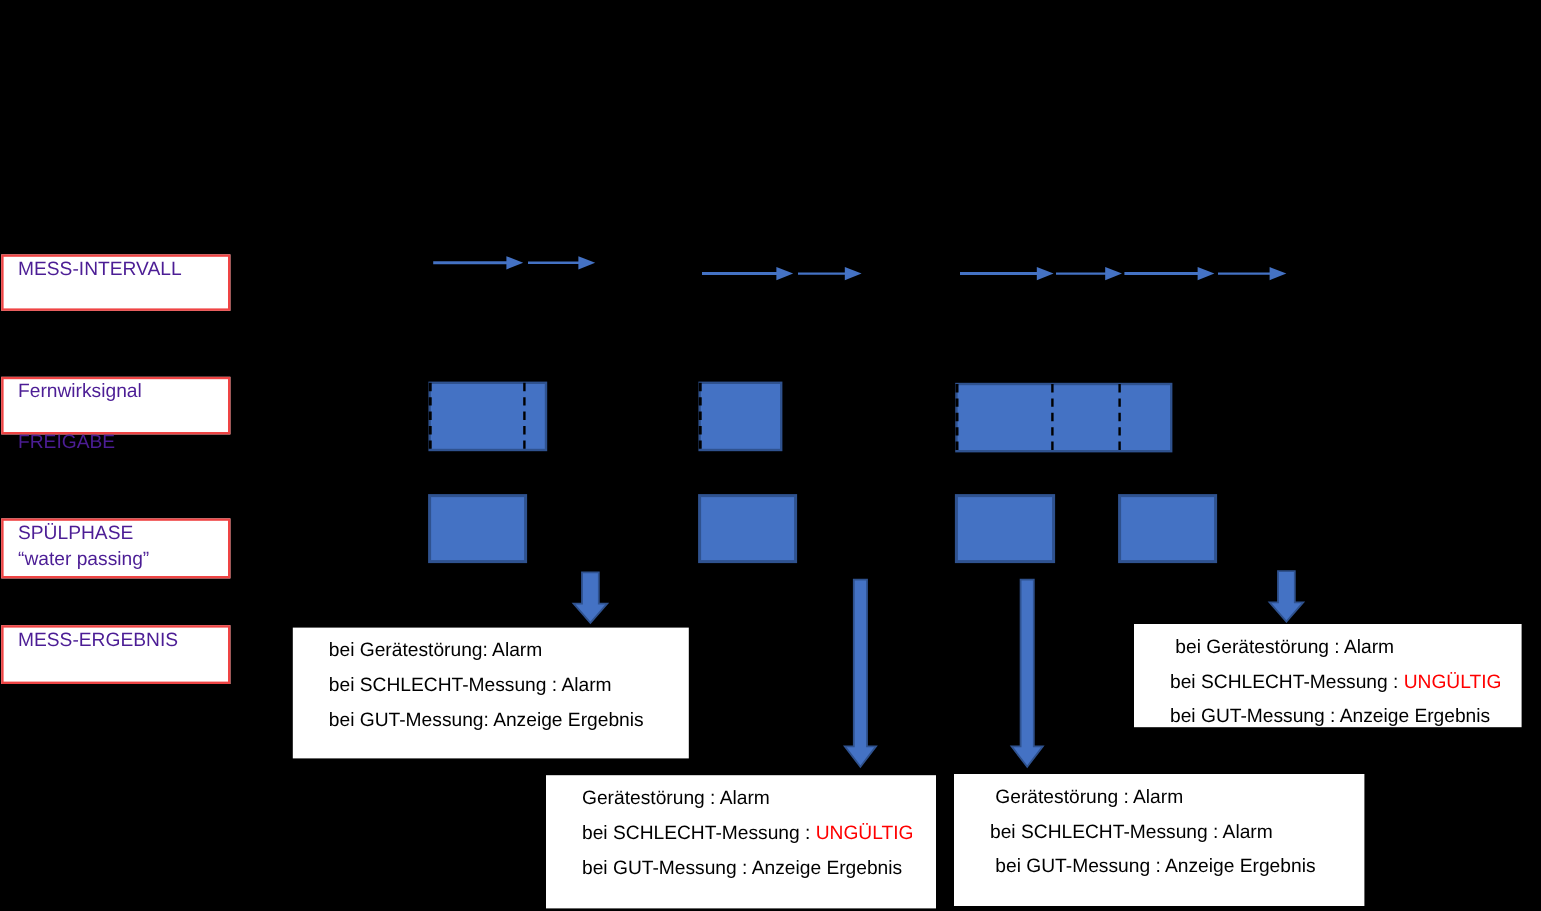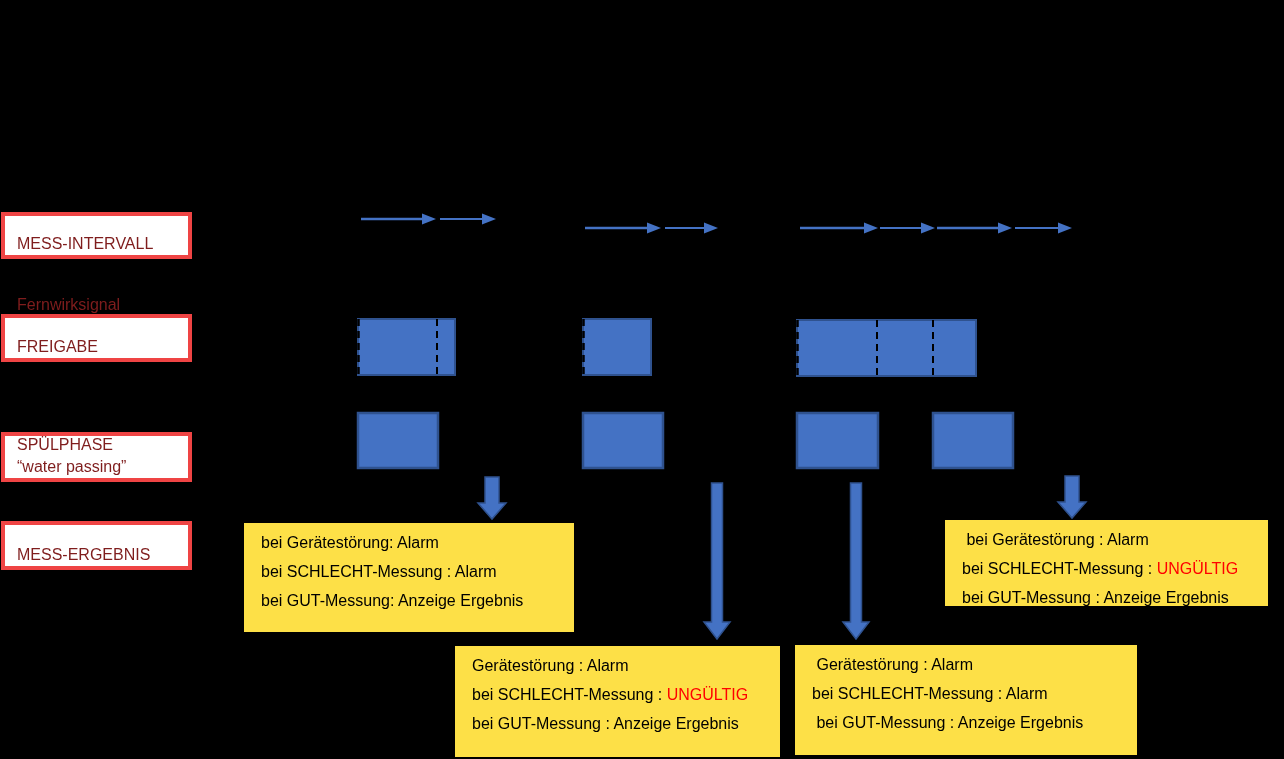--- a/index.html
+++ b/index.html
@@ -18,42 +18,42 @@
   .shapes {
     position: absolute;
     left: 0;
     top: 0;
   }
   .row-label {
     position: absolute;
     left: 1px;
     width: 191px;
     background: #FFFFFF;
-    border: 4px solid #ef4444;
+    border: 2px solid #ef4444;
     box-sizing: border-box;
     display: flex;
     flex-direction: column;
-    justify-content: flex-end;
+    justify-content: flex-start;
     padding-left: 12px;
-    color: #7f1d1d;
+    color: #4c1d95;
     font-size: 16px;
     line-height: 22px;
   }
   .label-mess-intervall { top: 212px; height: 47px; }
   .label-freigabe       { top: 314px; height: 48px; gap: 20px; }
   .label-spuelphase     { top: 408px; height: 50px; margin-top: 24px; }
   .label-mess-ergebnis  { top: 521px; height: 49px; }
 
   .result-box {
     position: absolute;
-    background: #fde047;
+    background: #ffffff;
     color: #000000;
     font-size: 16px;
     box-sizing: border-box;
-    padding: 12px 8px 0 17px;
+    padding: 12px 8px 0 30px;
   }
   .result-box .rline {
     white-space: pre;
     height: 15px;
     line-height: 15px;
     margin: 0 0 14px 0;
   }
   .result-box .hl { color: #FF0000; }
 
   .box-result-1 { left: 244px; top: 523px; width: 330px; height: 109px; }

